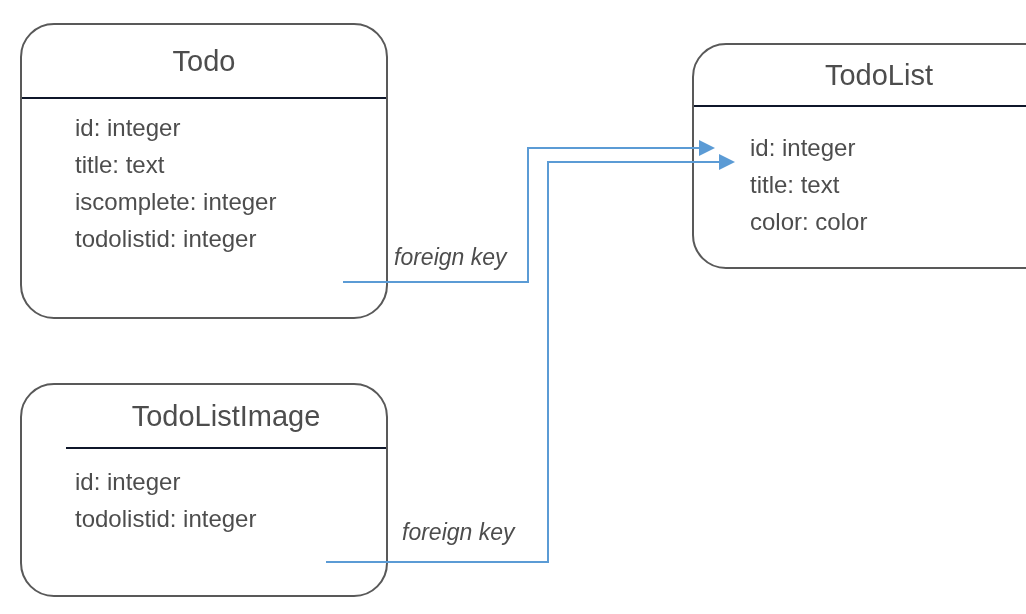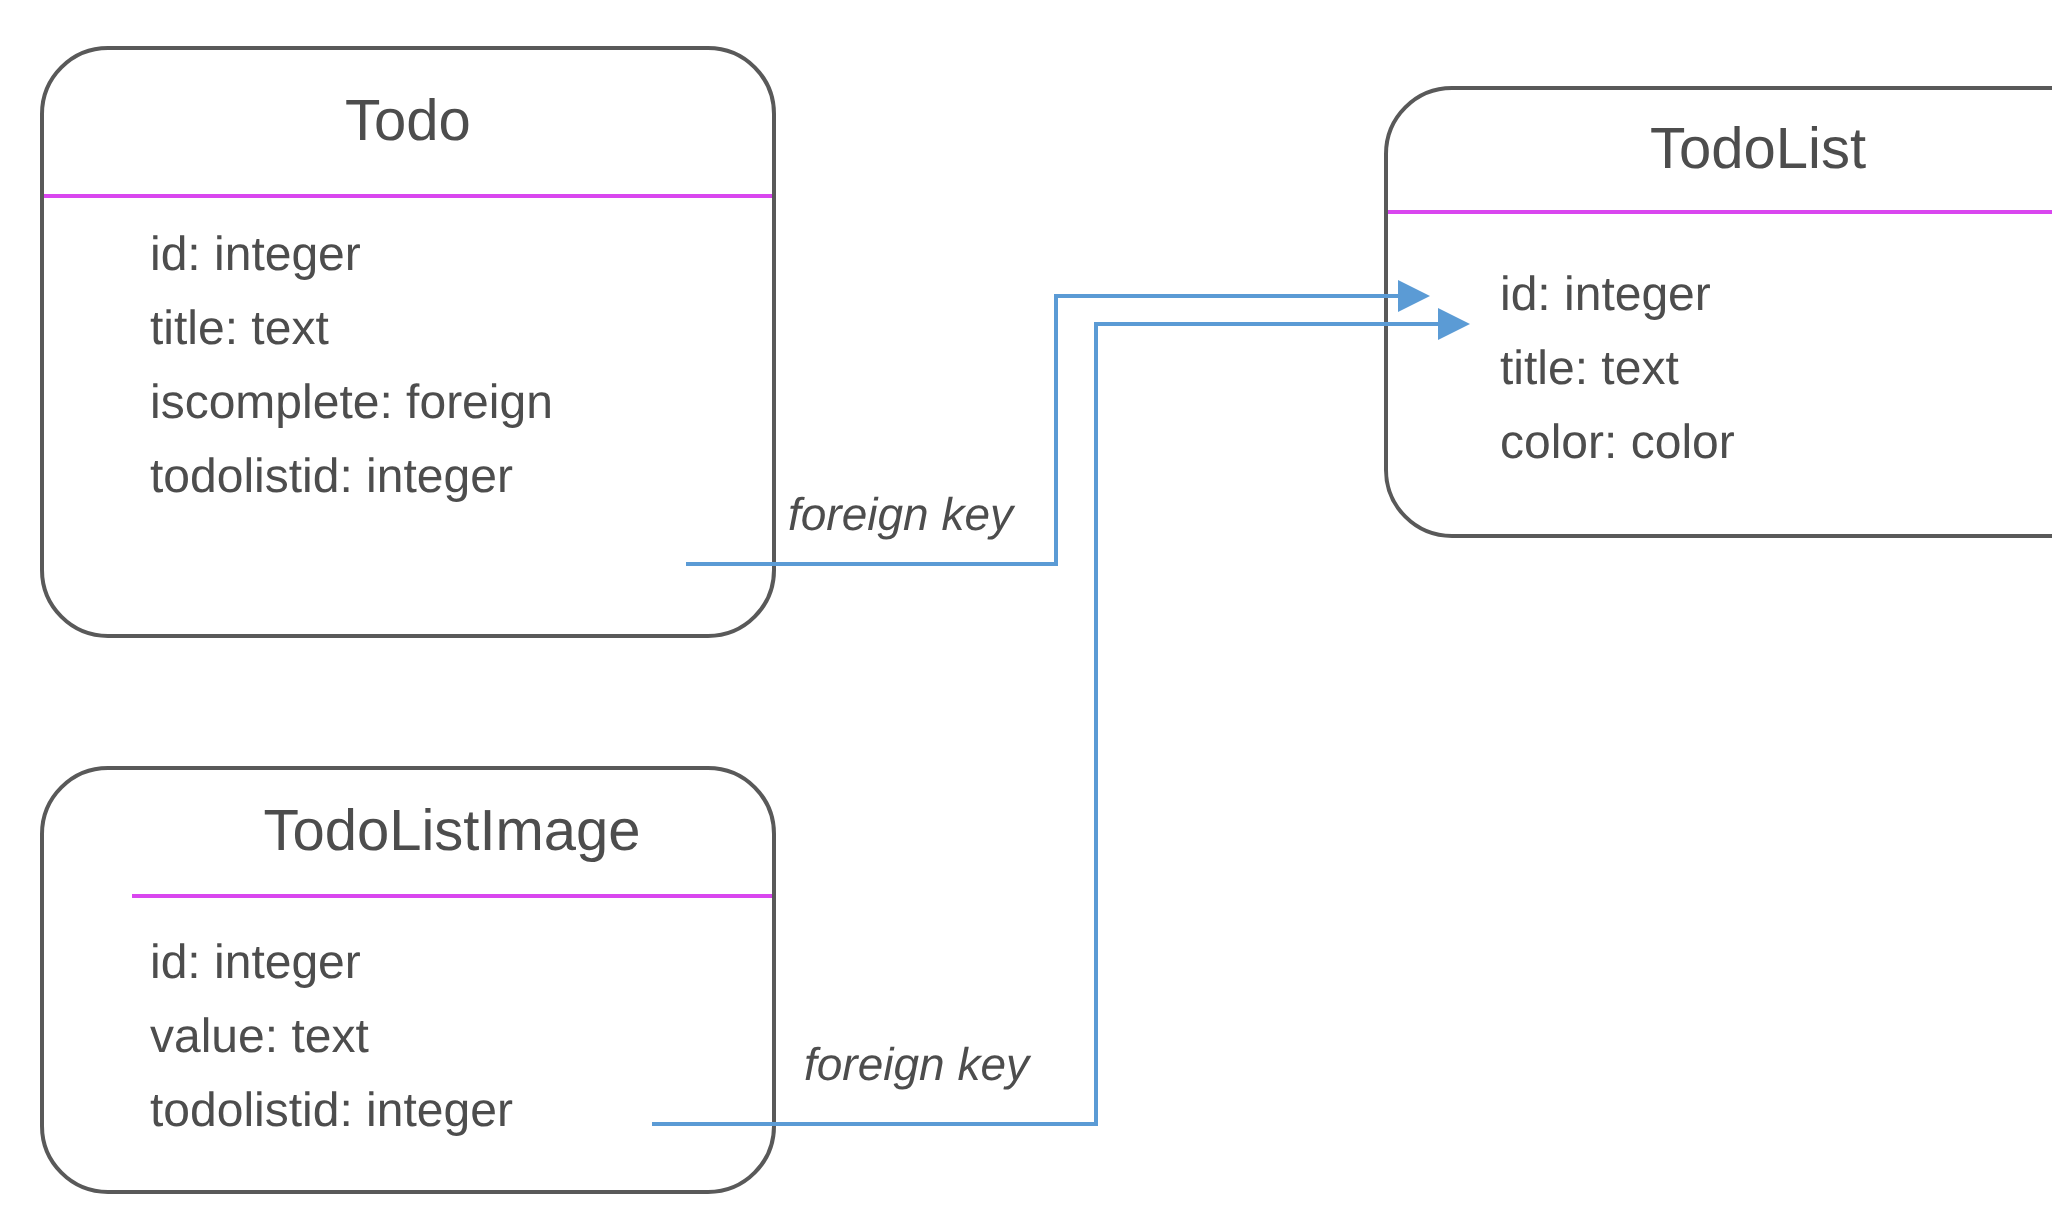--- a/index.html
+++ b/index.html
@@ -20,21 +20,21 @@
     box-sizing: border-box;
     border: 2px solid #595959;
     border-radius: 34px;
     background: #ffffff;
     color: #4d4d4d;
   }
   .entity-header {
     text-align: center;
     font-size: 29px;
     color: #4d4d4d;
-    border-bottom: 2px solid #d946ef;
+    border-bottom: 2px solid #0f172a;
     white-space: nowrap;
     overflow: hidden;
   }
   .entity-body {
     font-size: 24px;
     line-height: 37px;
     color: #4d4d4d;
     white-space: nowrap;
   }
   #entity-todo          { left: 20px;  top: 23px;  width: 368px; height: 296px; }
@@ -70,39 +70,38 @@
 </head>
 <body>
 
 <div class="canvas">
 
   <div class="entity" id="entity-todo">
     <div class="entity-header">Todo</div>
     <div class="entity-body">
       <div>id: integer</div>
       <div>title: text</div>
-      <div>iscomplete: foreign</div>
+      <div>iscomplete: integer</div>
       <div>todolistid: integer</div>
     </div>
   </div>
 
   <div class="entity" id="entity-todolist">
     <div class="entity-header">TodoList</div>
     <div class="entity-body">
       <div>id: integer</div>
       <div>title: text</div>
       <div>color: color</div>
     </div>
   </div>
 
   <div class="entity" id="entity-todolistimage">
     <div class="entity-header">TodoListImage</div>
     <div class="entity-body">
       <div>id: integer</div>
-      <div>value: text</div>
       <div>todolistid: integer</div>
     </div>
   </div>
 
   <svg class="connector-layer" width="1026" height="614" viewBox="0 0 1026 614">
 
     <polyline points="343,282 528,282 528,148 701,148" fill="none" stroke="#5b9bd5" stroke-width="2"></polyline>
     <polygon points="699,140 715,148 699,156" fill="#5b9bd5"></polygon>
 
     <polyline points="326,562 548,562 548,162 721,162" fill="none" stroke="#5b9bd5" stroke-width="2"></polyline>

